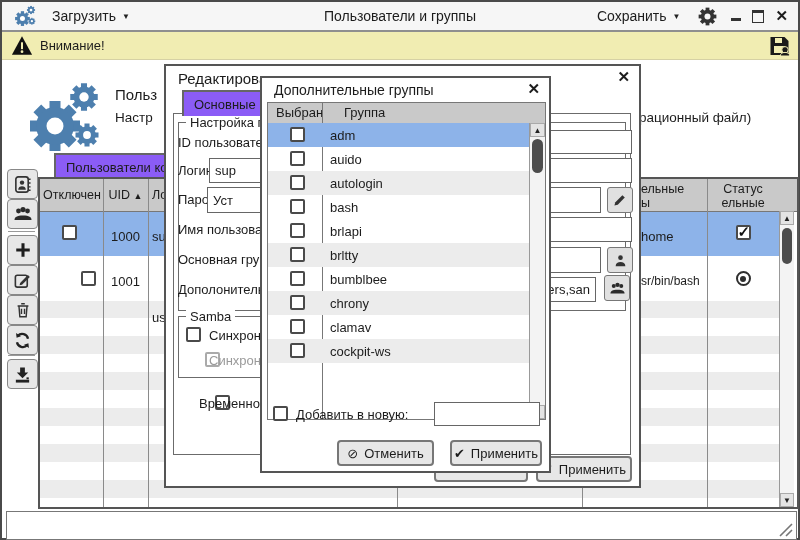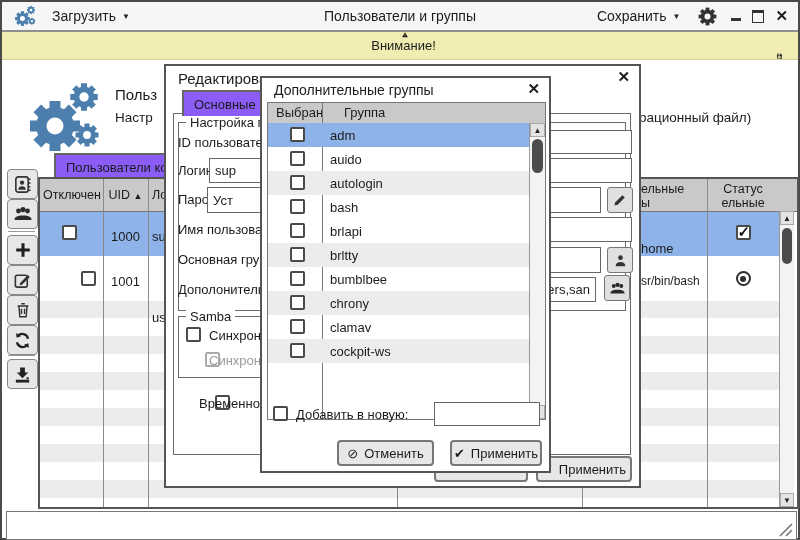--- a/index.html
+++ b/index.html
@@ -9,21 +9,21 @@
   .titlebar{position:absolute;left:0;top:0;right:0;height:28px;background:#f6f6f6;
     border-bottom:2px solid #8f8f8f;display:flex;align-items:center;}
   .tb-title{position:absolute;left:0;right:0;text-align:center;font-size:14px;pointer-events:none;}
   .menu-btn{display:flex;align-items:center;gap:6px;font-size:14px;padding:2px 6px;cursor:default;}
   .caret{font-size:8px;color:#222;}
   .winctl{display:flex;align-items:center;gap:11px;margin:0 10px 0 14px;}
   .min-glyph{width:10px;height:3px;background:#333;margin-top:6px;}
   .max-glyph{width:10px;height:9px;border:1.5px solid #333;border-top:3px solid #333;}
   .close-glyph{font-size:15px;font-weight:bold;line-height:12px;}
   .warnbar{position:absolute;left:0;top:30px;right:0;height:27px;background:#f1edb2;
-    border-bottom:1px solid #d6d1a4;display:flex;align-items:center;font-size:13px;flex-direction:column;}
+    border-bottom:1px solid #d6d1a4;display:flex;align-items:center;font-size:13px;}
   .statusbar{position:absolute;left:4px;top:509px;width:789px;height:27px;
     border:1.5px solid #777;background:#fff;}
   .tab{position:absolute;background:#8b5cf6;border:2px solid #666;border-bottom:none;
     font-size:13px;display:flex;align-items:center;padding:0 10px;white-space:nowrap;}
   .toolbtn{position:absolute;left:5px;width:29px;height:28px;background:#e7e7e7;
     border:1.5px solid #888;border-radius:4px;display:flex;align-items:center;justify-content:center;}
   .toolsep{position:absolute;left:6px;width:27px;height:0;border-top:1.5px solid #999;}
   .utable{position:absolute;left:36px;top:175px;width:757px;height:328px;border:2px solid #555;background:#fff;overflow:hidden;}
   .uthead{position:absolute;left:0;right:0;top:0;height:32px;background:#c9c9c9;border-bottom:1px solid #777;}
   .colline{position:absolute;top:0;bottom:0;width:1px;background:#8a8a8a;}
@@ -257,21 +257,21 @@
     <div class="hcell" style="left:112px;top:9px;text-align:left;">Ло</div>
     <div class="hcell" style="left:601px;top:3px;text-align:left;">ельные</div>
     <div class="hcell" style="left:601px;top:17px;text-align:left;">ы</div>
     <div class="hcell" style="left:667px;width:72px;top:3px;">Статус</div>
     <div class="hcell" style="left:667px;width:72px;top:17px;">ельные</div>
 
     
     <span class="cb abs" style="left:22px;top:46px;"></span>
     <div class="tcell" style="left:63px;width:45px;top:50px;text-align:center;">1000</div>
     <div class="tcell" style="left:112px;top:50px;">su</div>
-    <div class="tcell" style="left:601px;width:66px;top:62px;">home</div>
+    <div class="tcell" style="left:601px;width:66px;top:50px;">home</div>
     <div class="abs" style="left:667px;width:72px;top:46px;text-align:center;"><span class="cb checked"></span></div>
     
     <span class="cb abs" style="left:22px;top:92px;"></span>
     <div class="tcell" style="left:63px;width:45px;top:95px;text-align:center;">1001</div>
     <div class="tcell" style="left:112px;top:95px;margin-top:36px;">us</div>
     <div class="tcell" style="left:601px;width:66px;top:95px;font-size:12px;">sr/bin/bash</div>
     <div class="abs" style="left:667px;width:72px;top:92px;text-align:center;"><span class="radio"></span></div>
 
     
     <div class="vscroll" style="left:739px;width:14px;top:32px;bottom:0;">

